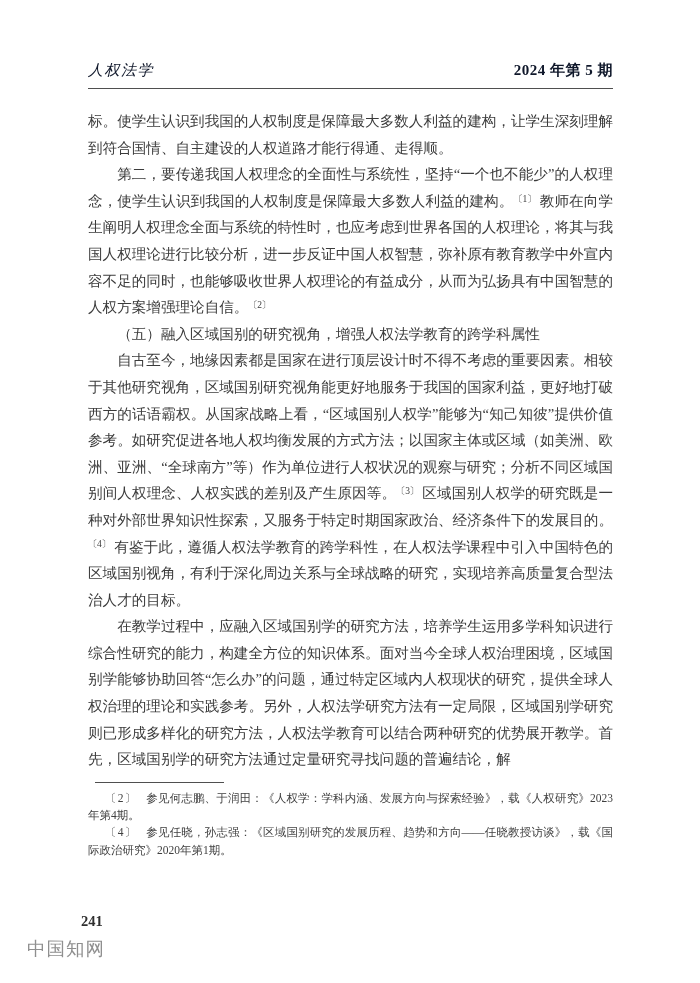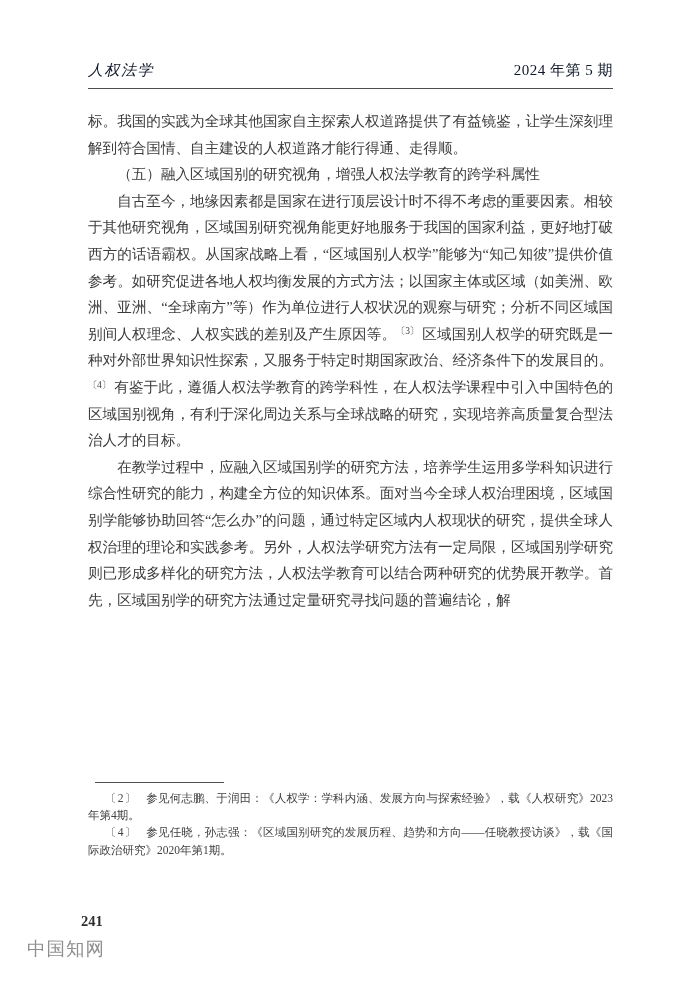--- a/index.html
+++ b/index.html
@@ -27,20 +27,21 @@
     align-items: baseline;
     font-size: 15px;
     color: #0f172a;
   }
   .journal-title {
     font-style: italic;
     letter-spacing: 1.5px;
   }
   .issue-label {
     letter-spacing: 0.5px;
+    font-weight: bold;
   }
   .header-rule {
     position: absolute;
     left: 88px;
     width: 525px;
     top: 88px;
     height: 0;
     border-top: 1.6px solid #4f4f4f;
   }
   
@@ -133,22 +134,23 @@
 
 <div class="page">
 
   <div class="running-header">
     <span class="journal-title">人权法学</span>
     <span class="issue-label">2024 年第 5 期</span>
   </div>
   <div class="header-rule"></div>
 
   <div class="article-body">
-    <p class="no-indent"><span>标。我国的实践为全球其他国家自主探索人权道路提供了有益镜鉴，让学生深刻理解到符合国情、自主建设的人权道路才能行得通、走得顺。</span></p>
+    <p class="no-indent"><span>标。使学生认识到我国的人权制度是保障最大多数人利益的建构，让学生深刻理解到符合国情、自主建设的人权道路才能行得通、走得顺。</span></p>
 
+    <p><span>第二，要传递我国人权理念的全面性与系统性，坚持“一个也不能少”的人权理念，使学生认识到我国的人权制度是保障最大多数人利益的建构。</span><sup class="fn-ref">〔1〕</sup><span> 教师在向学生阐明人权理念全面与系统的特性时，也应考虑到世界各国的人权理论，将其与我国人权理论进行比较分析，进一步反证中国人权智慧，弥补原有教育教学中外宣内容不足的同时，也能够吸收世界人权理论的有益成分，从而为弘扬具有中国智慧的人权方案增强理论自信。</span><sup class="fn-ref">〔2〕</sup></p>
 
     <p class="section-heading">（五）融入区域国别的研究视角，增强人权法学教育的跨学科属性</p>
 
     <p><span>自古至今，地缘因素都是国家在进行顶层设计时不得不考虑的重要因素。相较于其他研究视角，区域国别研究视角能更好地服务于我国的国家利益，更好地打破西方的话语霸权。从国家战略上看，“区域国别人权学”能够为“知己知彼”提供价值参考。如研究促进各地人权均衡发展的方式方法；以国家主体或区域（如美洲、欧洲、亚洲、“全球南方”等）作为单位进行人权状况的观察与研究；分析不同区域国别间人权理念、人权实践的差别及产生原因等。</span><sup class="fn-ref">〔3〕</sup><span> 区域国别人权学的研究既是一种对外部世界知识性探索，又服务于特定时期国家政治、经济条件下的发展目的。</span><sup class="fn-ref">〔4〕</sup><span> 有鉴于此，遵循人权法学教育的跨学科性，在人权法学课程中引入中国特色的区域国别视角，有利于深化周边关系与全球战略的研究，实现培养高质量复合型法治人才的目标。</span></p>
 
     <p><span>在教学过程中，应融入区域国别学的研究方法，培养学生运用多学科知识进行综合性研究的能力，构建全方位的知识体系。面对当今全球人权治理困境，区域国别学能够协助回答“怎么办”的问题，通过特定区域内人权现状的研究，提供全球人权治理的理论和实践参考。另外，人权法学研究方法有一定局限，区域国别学研究则已形成多样化的研究方法，人权法学教育可以结合两种研究的优势展开教学。首先，区域国别学的研究方法通过定量研究寻找问题的普遍结论，解</span></p>
   </div>
 
   <div class="footnote-rule"></div>
   <div class="footnotes">

